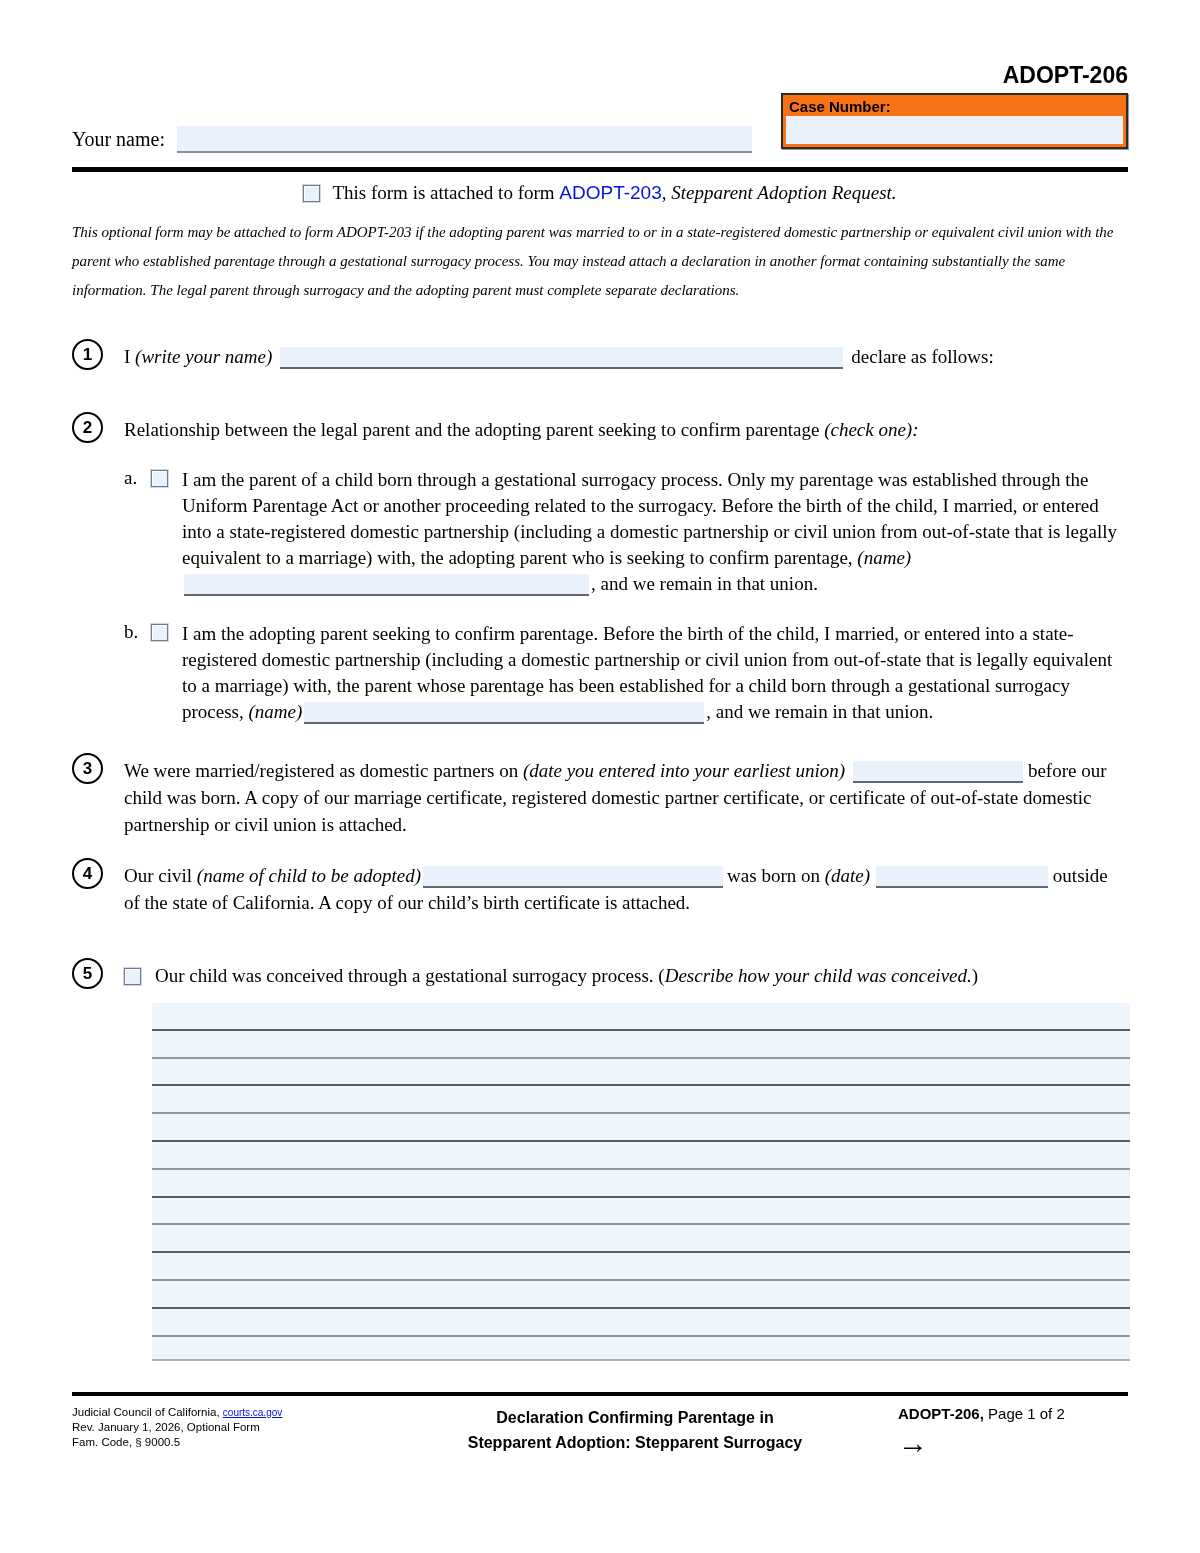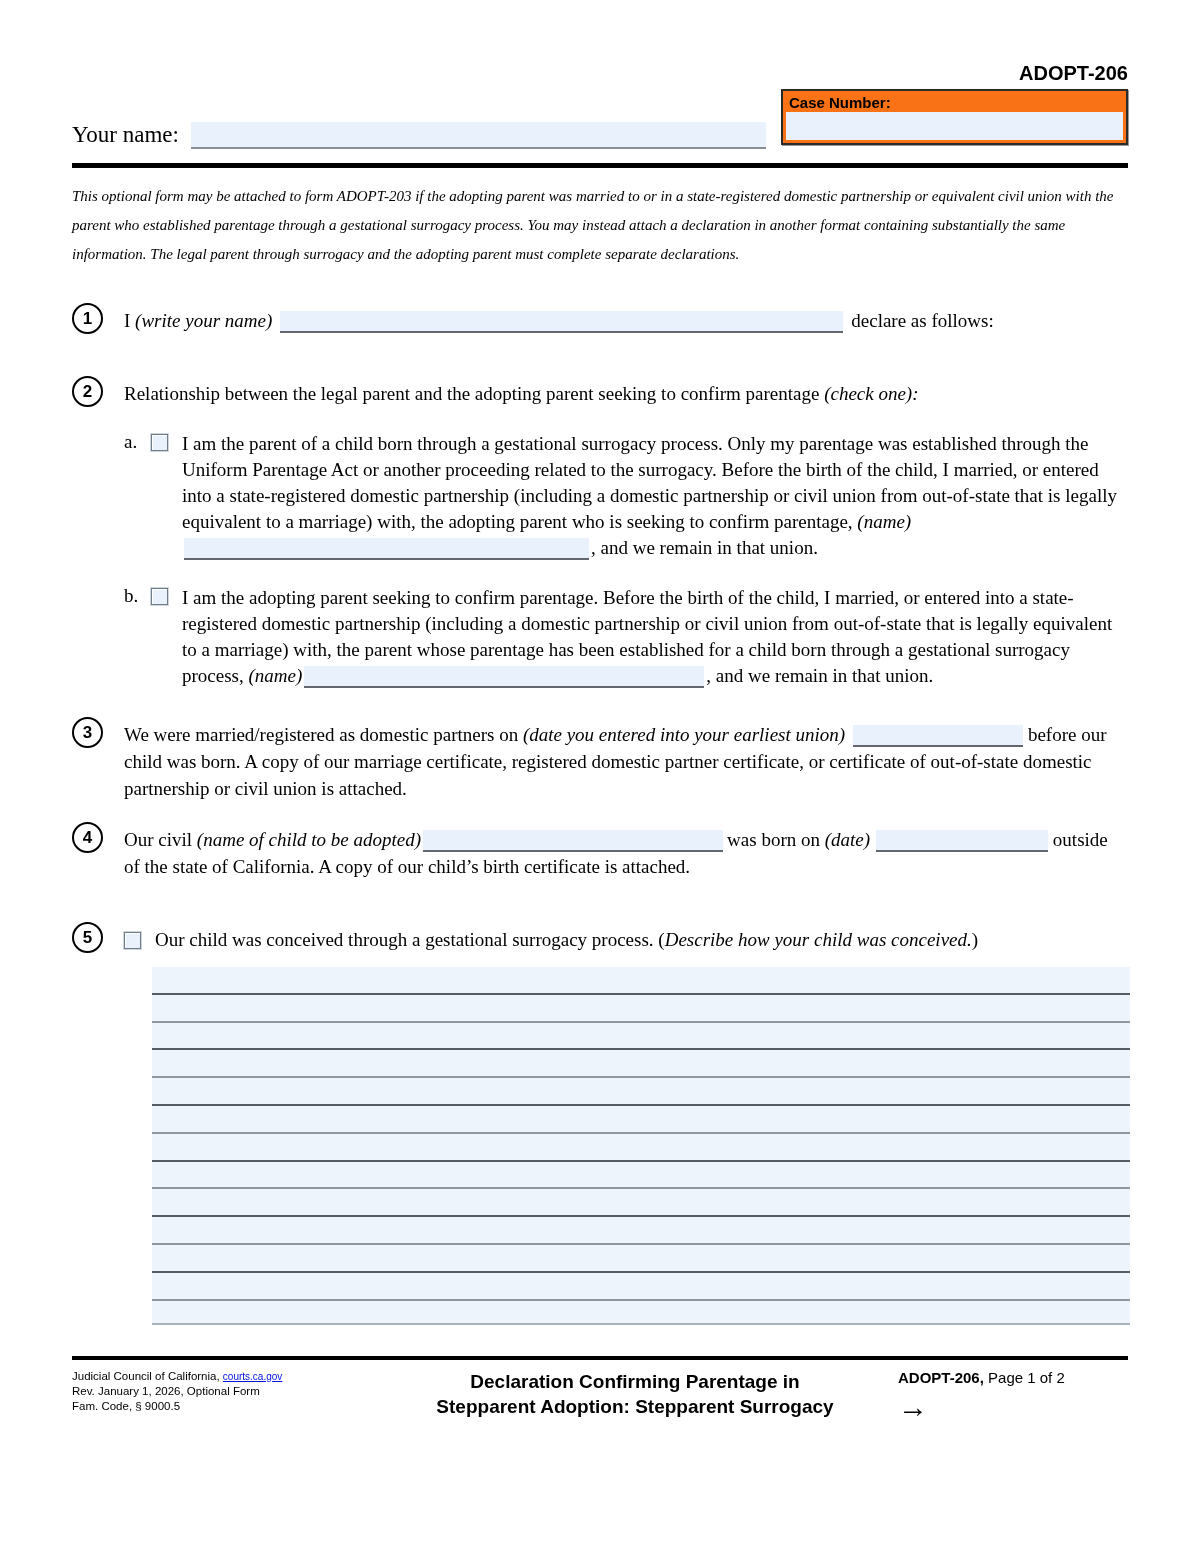--- a/index.html
+++ b/index.html
@@ -15,25 +15,25 @@
     overflow:hidden;
   }
   .it { font-style:italic; }
   .b { font-weight:bold; }
 
   
   .form-number {
     padding-top:62px;
     text-align:right;
     font-family:"Liberation Sans", sans-serif;
-    font-weight:bold; font-size:20px;
+    font-weight:bold; font-size:23px;
   }
   .header-row { position:relative; height:60px; margin-top:6px; }
   .your-name-wrap { position:absolute; left:0; bottom:2px; white-space:nowrap; }
-  .your-name-label { font-size:23px; }
+  .your-name-label { font-size:20px; }
   .your-name-field {
     display:inline-block; width:575px; height:27px;
     background:#e9f2fc; border-bottom:2px solid #8a8f96;
     vertical-align:-7px; margin-left:12px;
   }
   .case-box {
     position:absolute; right:0; top:-2px;
     width:347px; height:56px;
     border:2px solid #2b2b2b;
     background:#f97316;
@@ -120,21 +120,21 @@
   .footer { display:flex; margin-top:7px; }
   .footer-left {
     width:300px; flex:none;
     font-family:"Liberation Sans", sans-serif;
     font-size:11.5px; line-height:15px; padding-top:2px;
   }
   .footer-left .link { font-size:10px; text-decoration:underline; }
   .footer-center {
     flex:1; text-align:center;
     font-family:"Liberation Sans", sans-serif;
-    font-weight:bold; font-size:19px; line-height:25px;
+    font-weight:bold; font-size:16px; line-height:25px;
     padding-top:2px;
   }
   .footer-right {
     width:230px; flex:none; text-align:left;
     font-family:"Liberation Sans", sans-serif;
     font-size:15px; padding-top:2px;
   }
   .arrow {
     display:block; font-size:30px; font-weight:bold;
     line-height:30px; margin-top:6px; padding-right:55px;
@@ -153,20 +153,23 @@
     </div>
     <div class="case-box">
       <div class="case-label">Case Number:</div>
       <div class="case-input"></div>
     </div>
   </div>
 
   <div class="rule-thick-top"></div>
 
 
+  <div class="attach-line">
+    <span class="checkbox"></span><span>This form is attached to form </span><a class="link" href="#">ADOPT-203</a><span>, </span><span class="it">Stepparent Adoption Request.</span>
+  </div>
 
   <div class="intro">This optional form may be attached to form ADOPT-203 if the adopting parent was married to or in a state-registered domestic partnership or equivalent civil union with the parent who established parentage through a gestational surrogacy process. You may instead attach a declaration in another format containing substantially the same information. The legal parent through surrogacy and the adopting parent must complete separate declarations.</div>
 
   <div class="item item1">
     <div class="item-circle">1</div>
     <div class="item-body">
       <span>I</span>
       <span class="it">(write your name)</span><span class="blank blank-name1"></span><span>declare as follows:</span>
     </div>
   </div>

